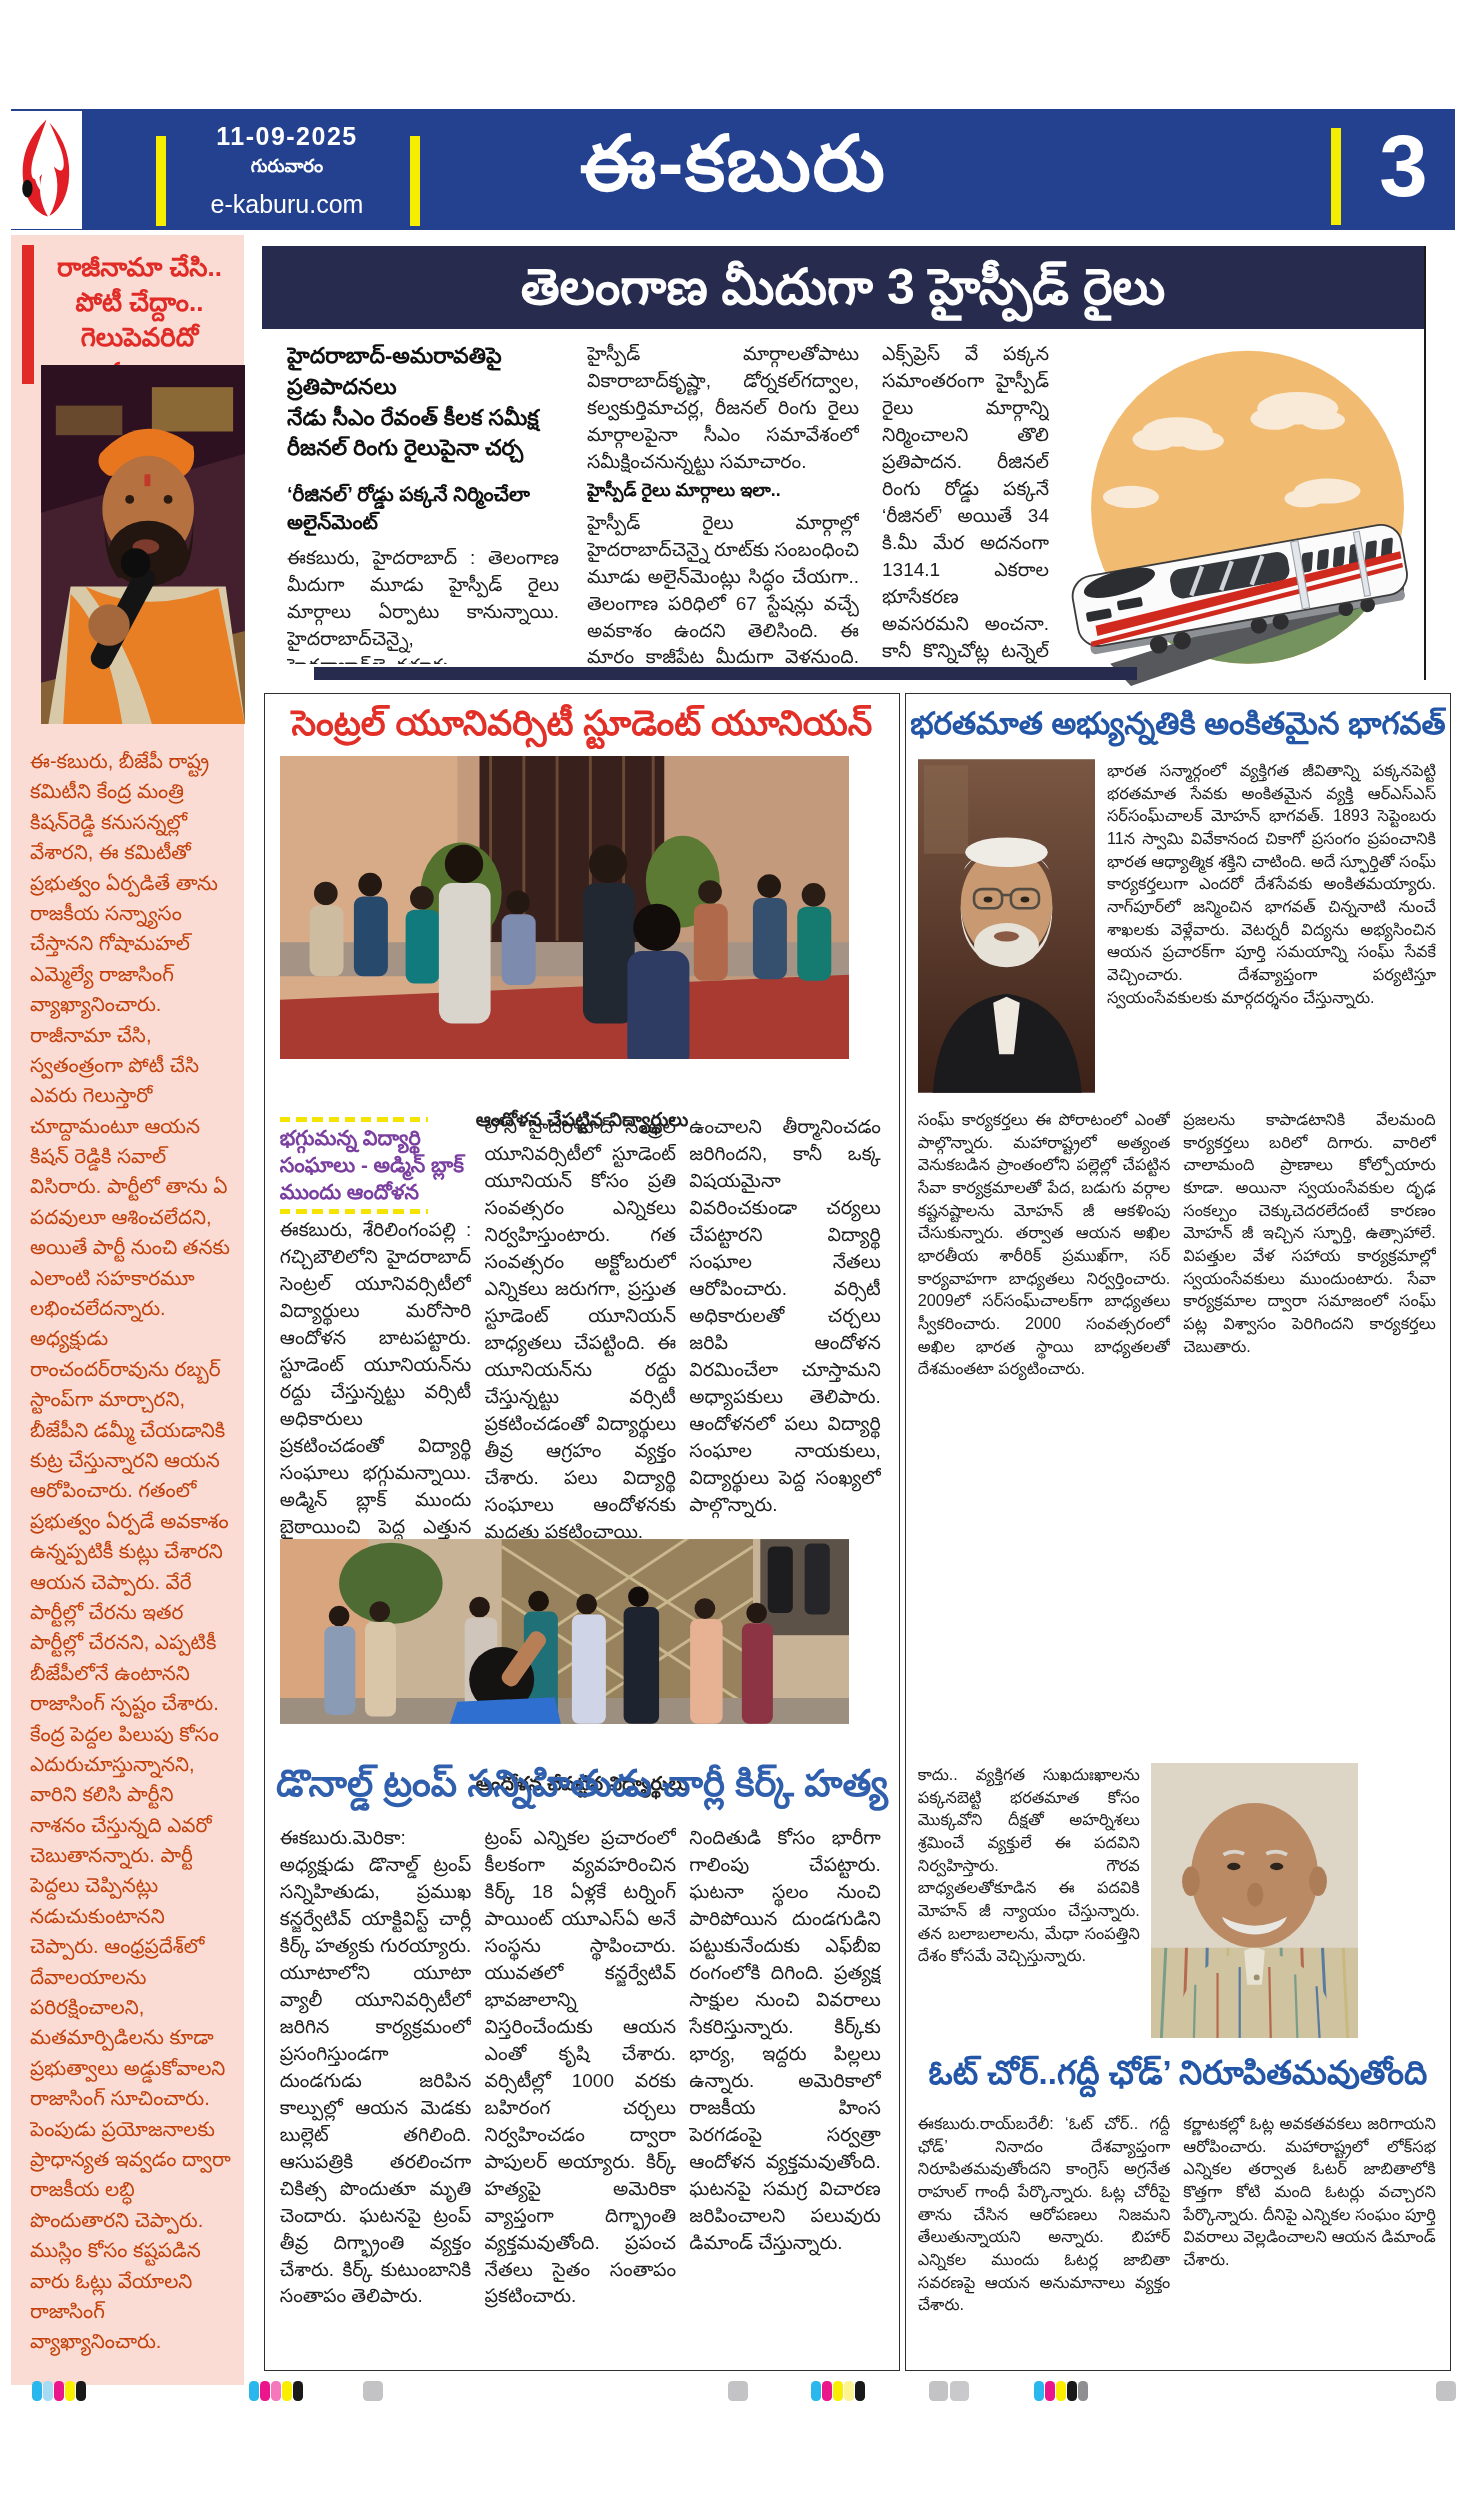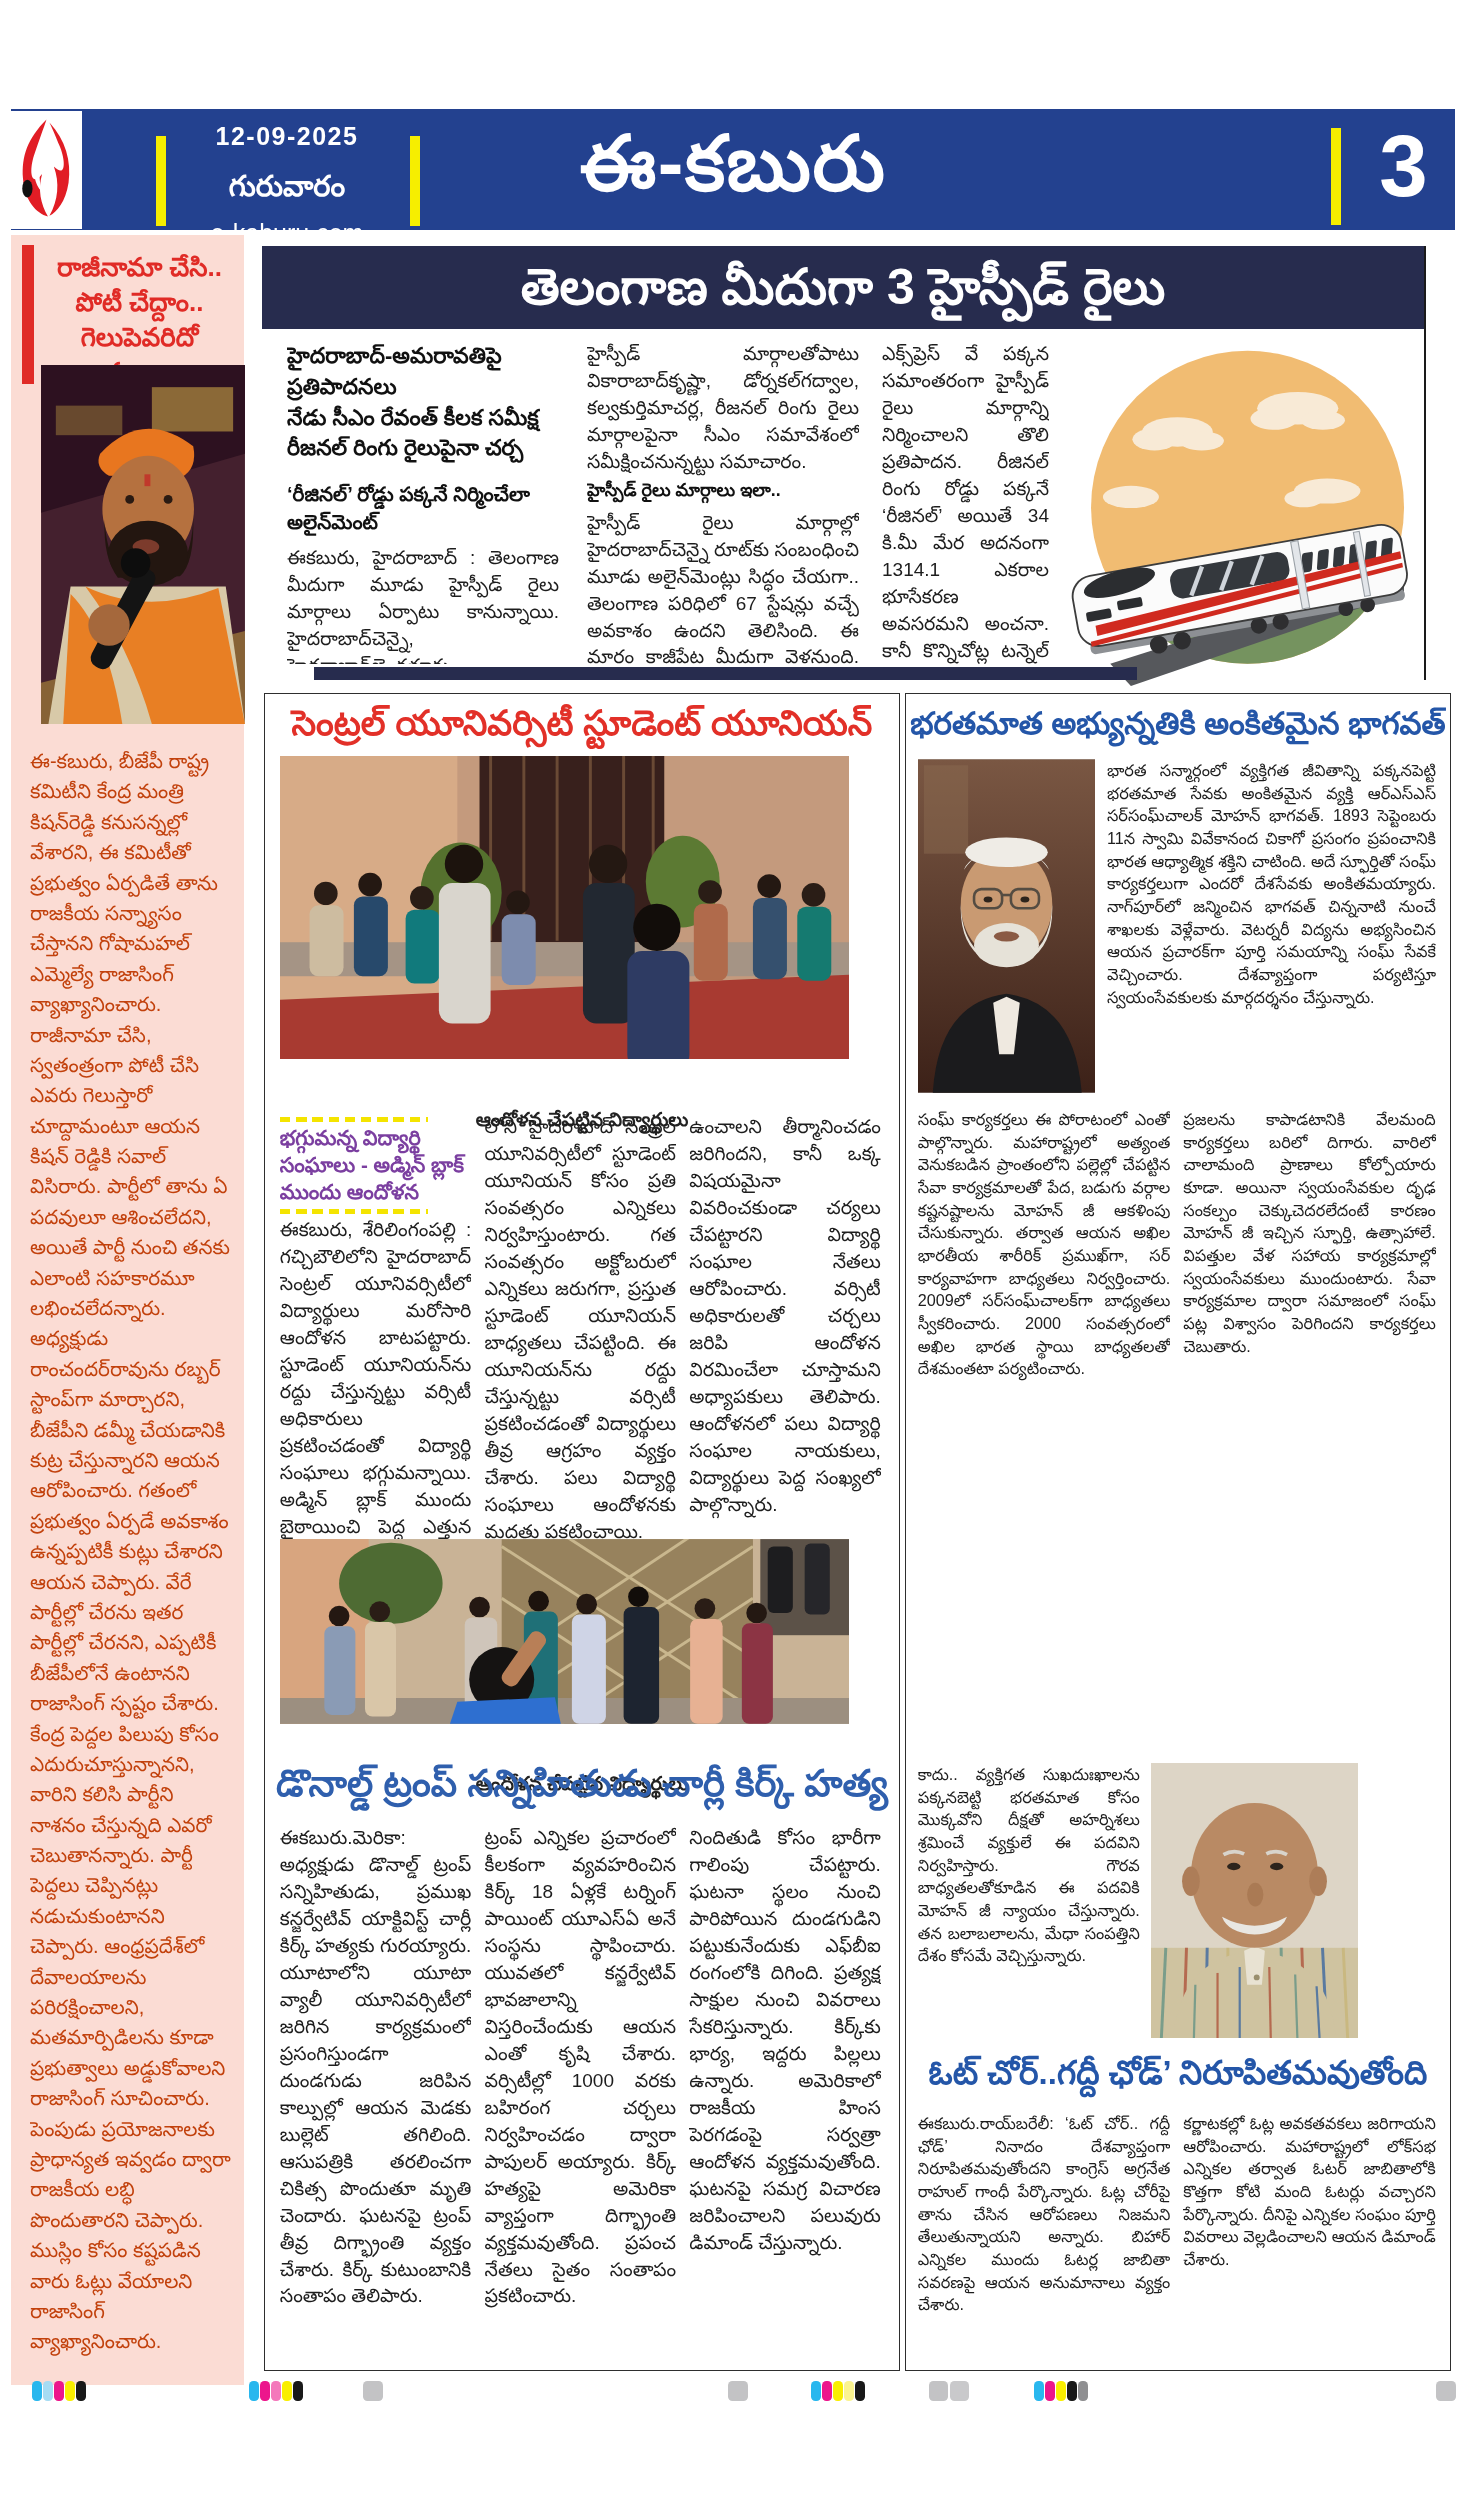--- a/index.html
+++ b/index.html
@@ -6,21 +6,21 @@
   .page{position:relative;width:1466px;height:2512px;background:#ffffff;
         font-family:"Liberation Sans",sans-serif;color:#1d1d1d;overflow:hidden;margin:0 auto;}
   .abs{position:absolute;}
 
   
   .masthead{left:11px;top:109px;width:1444px;height:121px;background:#23418f;}
   .logo-box{left:0;top:1.5px;width:71px;height:118px;background:#ffffff;display:flex;align-items:center;justify-content:center;}
   .ybar{background:#f6ee00;width:9.6px;}
   .mh-date{left:157px;top:13.3px;width:238px;height:96px;text-align:center;color:#ffffff;}
   .mh-date .d1{font-size:25px;font-weight:bold;letter-spacing:1.5px;}
-  .mh-date .d2{font-size:29px;font-weight:bold;margin-top:19px;}
+  .mh-date .d2{font-size:18px;font-weight:bold;margin-top:5px;}
   .mh-date .d3{font-size:25px;font-weight:normal;margin-top:8.9px;}
   .mh-title{left:0;top:10.3px;width:1444px;text-align:center;color:#ffffff;
             font-size:77px;font-weight:bold;letter-spacing:1.5px;}
   .mh-page{left:1341px;top:7.4px;width:103px;text-align:center;color:#ffffff;font-size:87px;font-weight:bold;}
 
   
   .sidebar{left:11px;top:235px;width:233px;height:2150px;background:#fbdcd4;}
   .side-accent{left:11px;top:10.3px;width:11.8px;height:139px;background:#e02b26;}
   .side-headline{left:34px;top:14.8px;width:189px;text-align:center;color:#e02b26;
                  font-weight:bold;font-size:26px;line-height:1.35;}
@@ -77,21 +77,21 @@
         <svg width="53" height="100" viewBox="0 0 72 136">
           <path d="M36 2 C10 28 2 52 4 82 C6 112 22 130 38 134 C28 116 24 98 30 76 C14 96 12 70 20 48 C26 30 32 14 36 2 Z" fill="#e11d25"></path>
           <path d="M40 6 C62 30 70 58 66 88 C62 114 50 128 40 133 C52 112 54 88 46 66 C64 84 62 54 52 34 C48 24 44 14 40 6 Z" fill="#e11d25"></path>
           <path d="M34 40 C26 58 24 80 30 100 C20 92 16 70 22 54 C26 46 30 42 34 40 Z" fill="#ffffff"></path>
           <ellipse cx="10" cy="96" rx="7" ry="12" fill="#111111"></ellipse>
         </svg>
       </span>
     </div>
     <div class="abs ybar" style="left:145px;top:26.6px;height:90px;"></div>
     <div class="abs mh-date">
-      <div class="d1">12-09-2025</div>
+      <div class="d1">11-09-2025</div>
       <div class="d2">గురువారం</div>
       <div class="d3">e-kaburu.com</div>
     </div>
     <div class="abs ybar" style="left:399px;top:26.6px;height:90px;"></div>
     <div class="abs mh-title">ఈ-కబురు</div>
     <div class="abs ybar" style="left:1320px;top:19px;height:97px;"></div>
     <div class="abs mh-page">3</div>
   </div>
 
   <div class="abs sidebar">

